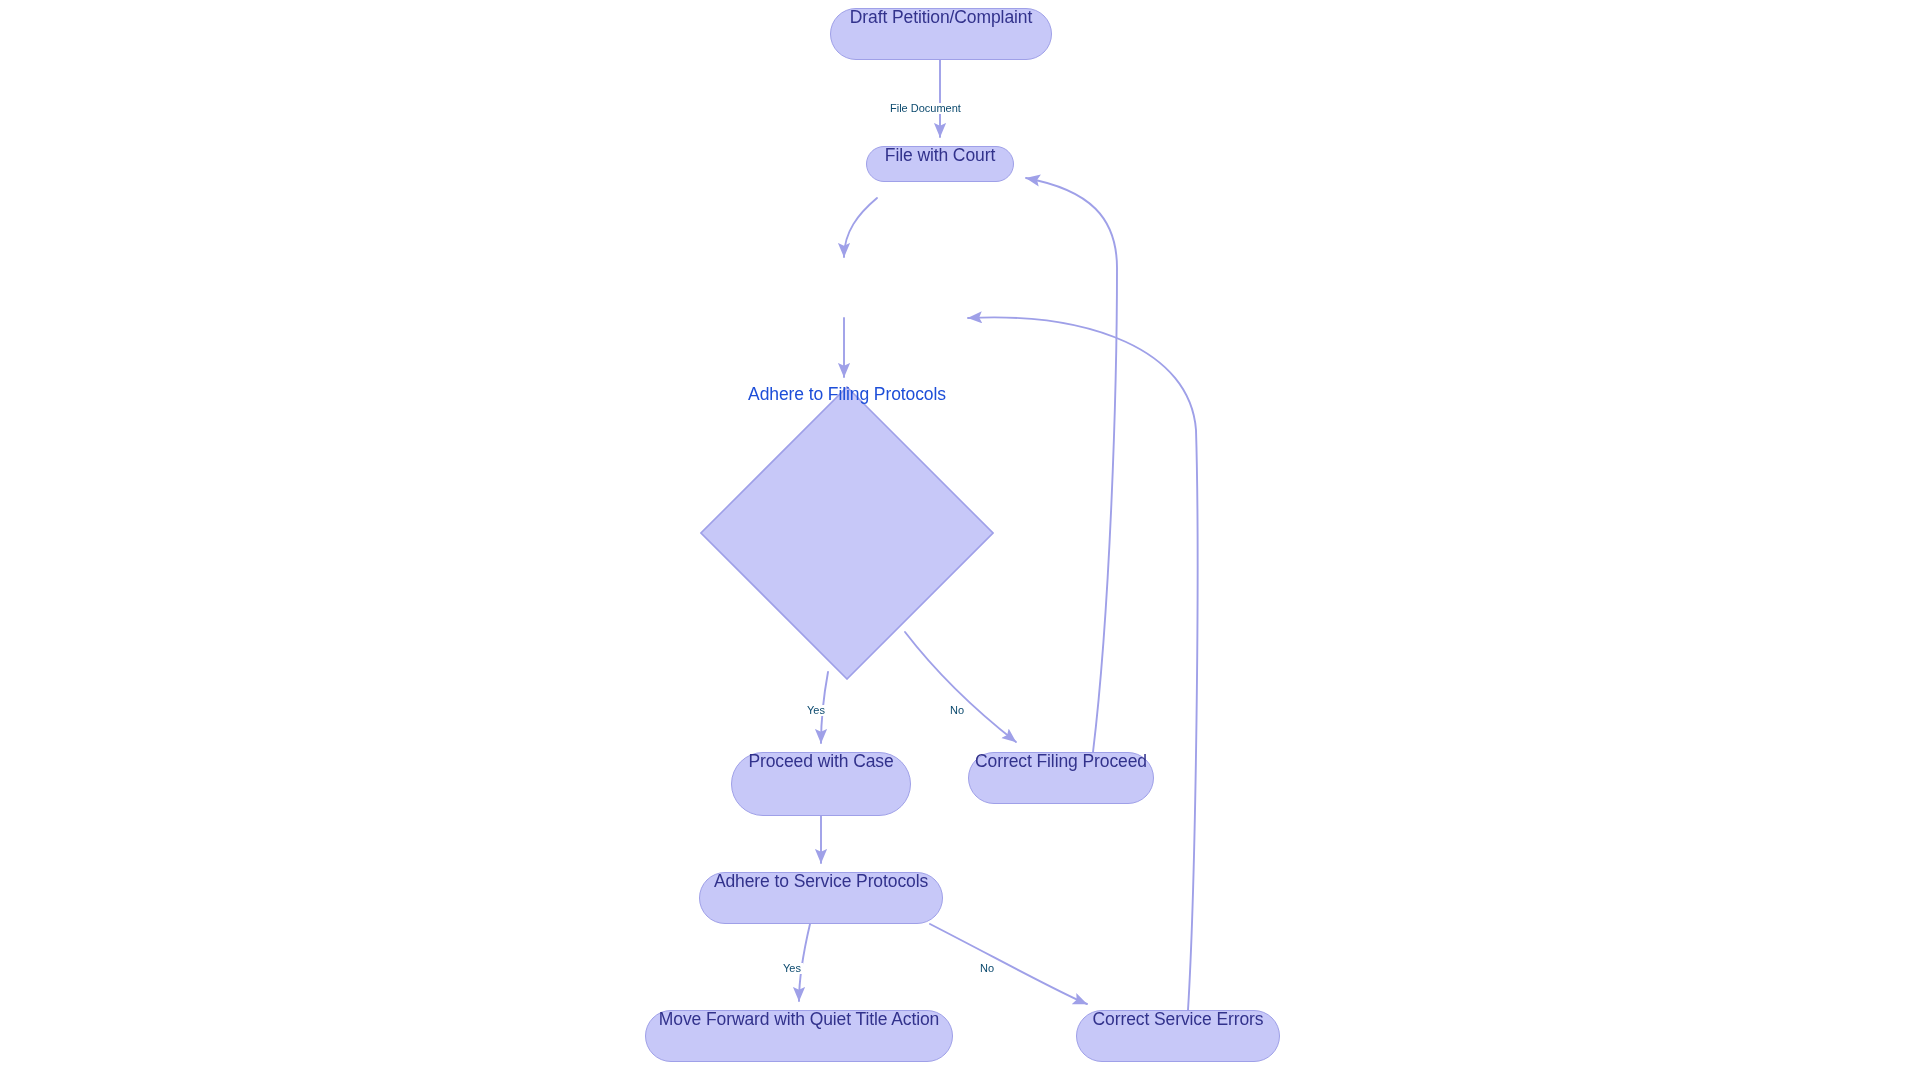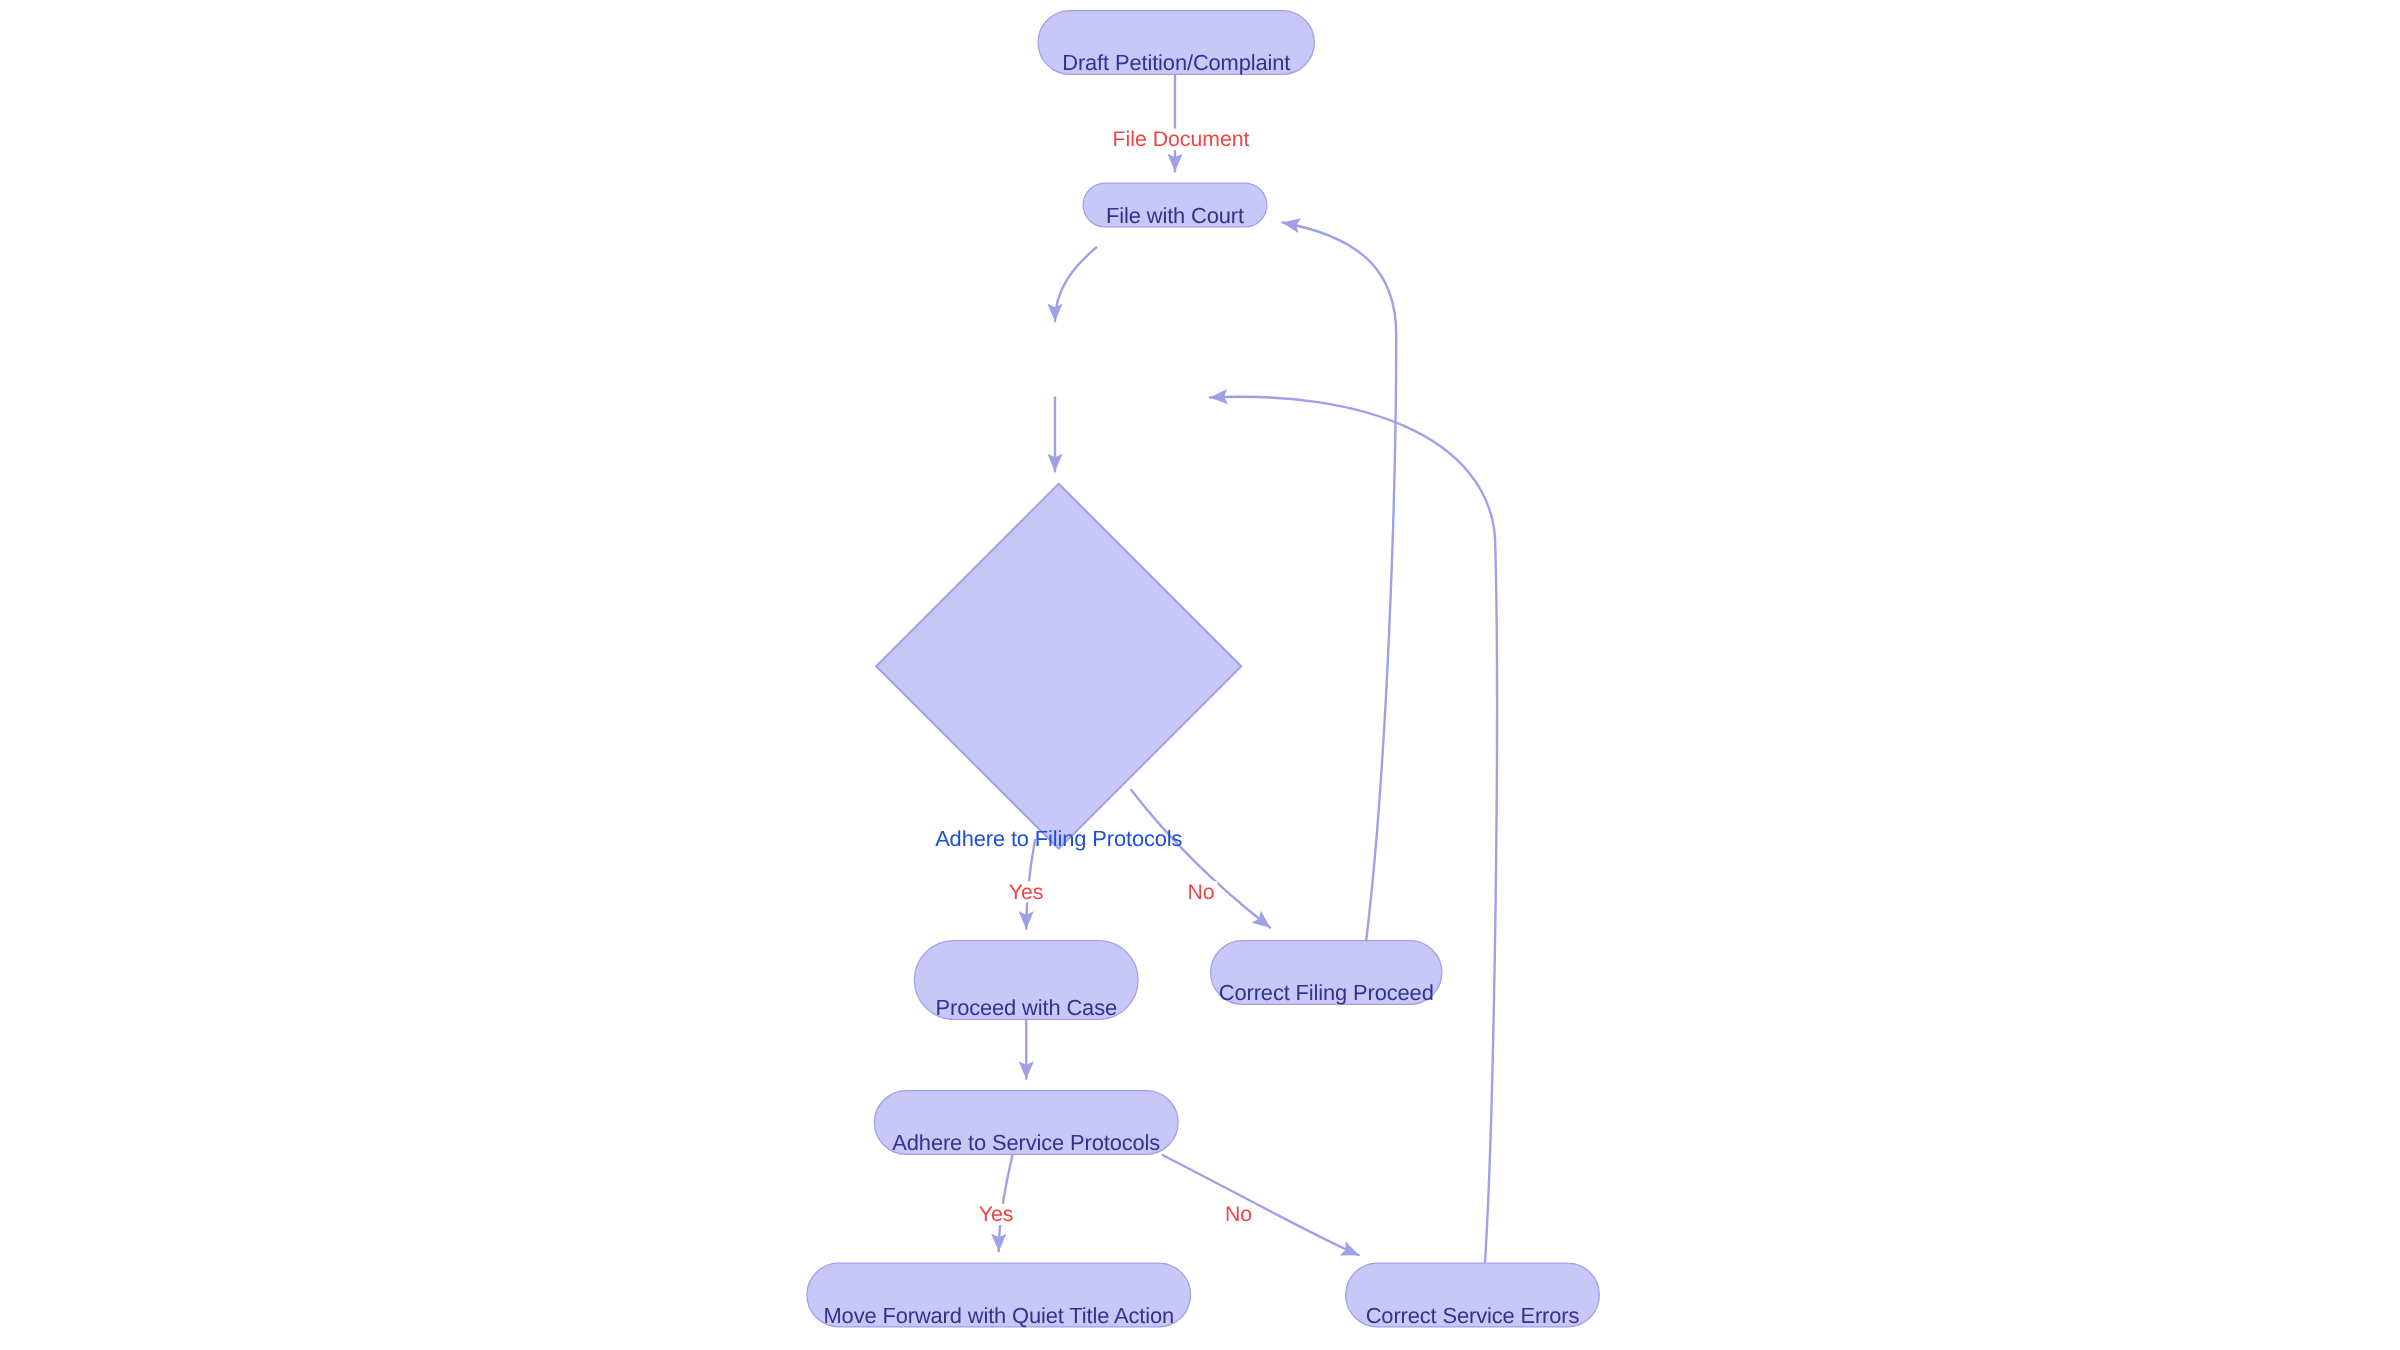--- a/index.html
+++ b/index.html
@@ -25,21 +25,21 @@
     left: 0;
     top: 0;
     width: 1920px;
     height: 1080px;
     pointer-events: none;
   }
   .node {
     position: absolute;
     box-sizing: border-box;
     display: flex;
-    align-items: flex-end;
+    align-items: flex-start;
     justify-content: center;
     background: #c7c8f8;
     border: 1.3px solid #9fa0e8;
     color: #32328c;
     font-size: 17.5px;
     font-family: "Liberation Sans", sans-serif;
     letter-spacing: -0.1px;
     white-space: nowrap;
     line-height: 1;
   }
@@ -59,22 +59,22 @@
   }
   .diamond-label {
     position: relative;
     z-index: 2;
     color: #1d4ed8;
     font-size: 17.5px;
     white-space: nowrap;
   }
   .edge-label {
     position: absolute;
-    color: #ef4444;
-    font-size: 17px;
+    color: #0c4a6e;
+    font-size: 11px;
     font-family: "Liberation Sans", sans-serif;
     background: #ffffff;
     padding: 0 2px;
     white-space: nowrap;
     line-height: 1;
   }
 </style>
 </head>
 <body>
 

